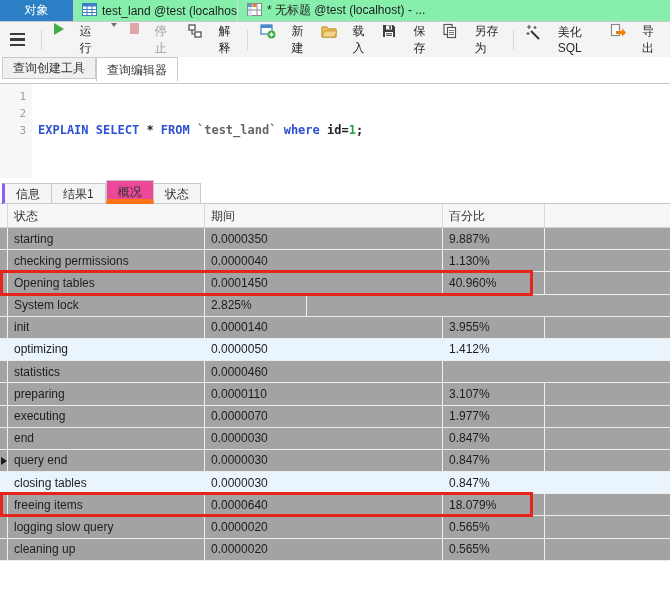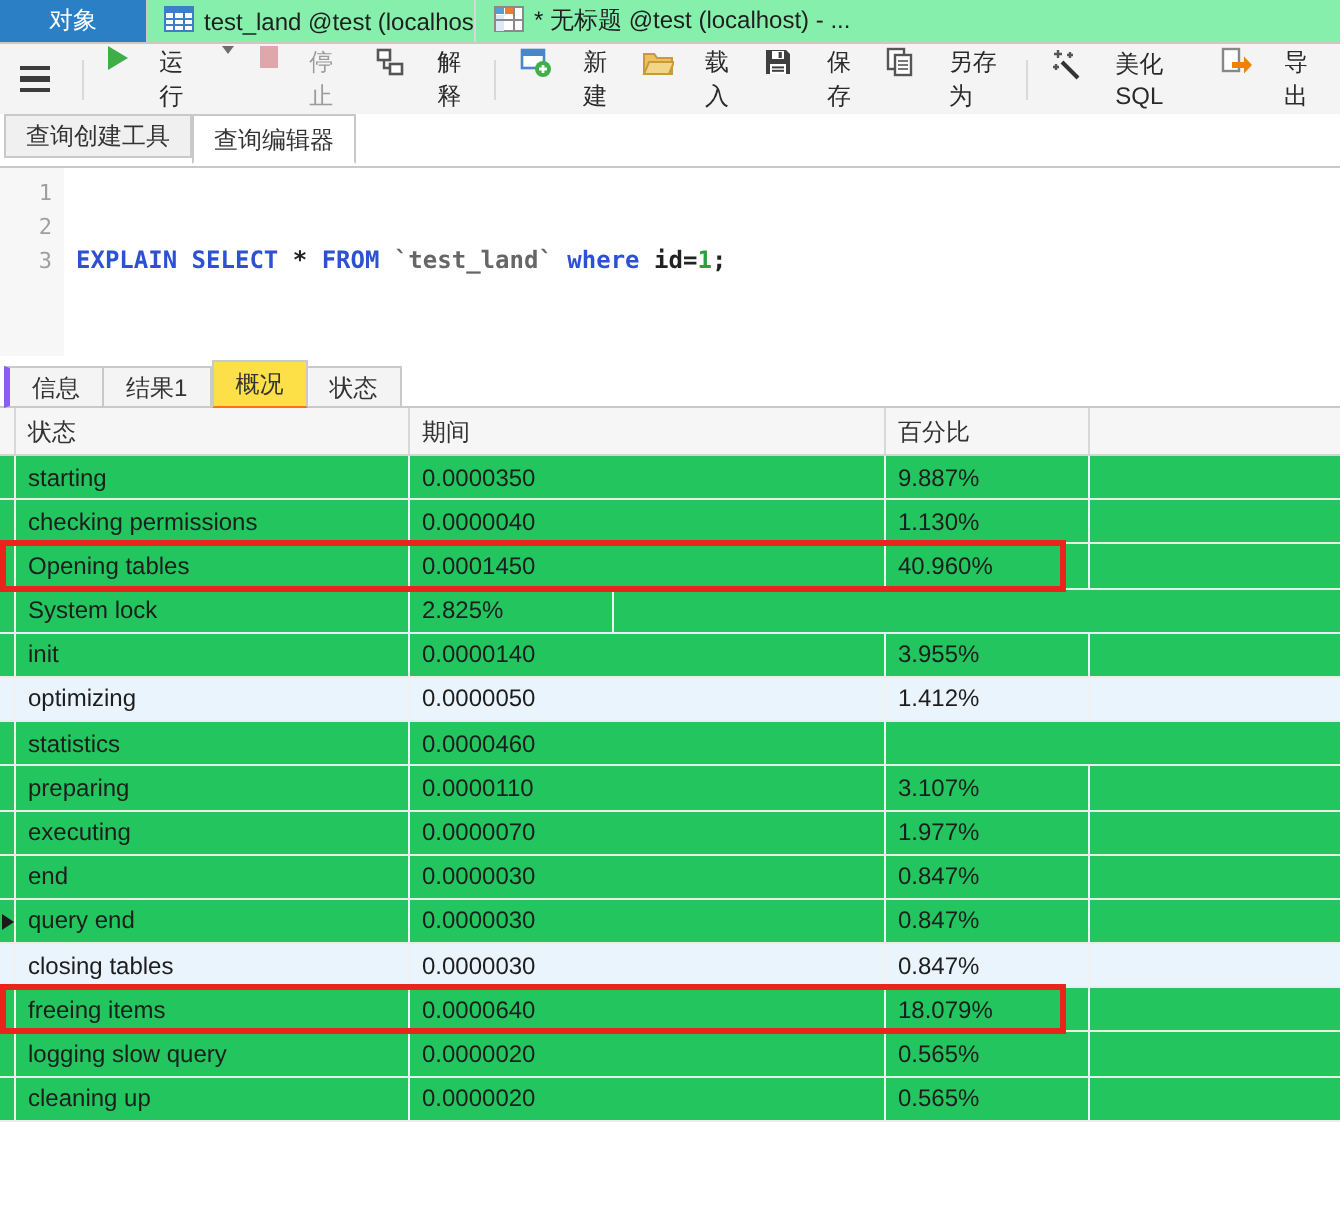--- a/index.html
+++ b/index.html
@@ -40,28 +40,28 @@
   .tk-kw { color:#2d51d3; }
   .tk-id { color:#666666; }
   .tk-num { color:#2e9e3e; }
   .tk-pl { color:#222222; }
   .caret-bar { display:inline-block; width:1.5px; height:13px; background:#000; vertical-align:middle; }
   
   .rtabs { height:26px; background:#fff; display:flex; align-items:flex-end; padding-left:2px; position:relative; }
   .rtabs::after { content:''; position:absolute; left:0; right:0; bottom:0; height:1px; background:#c9c9c9; }
   .rtab { height:21px; line-height:20px; padding:0 11px; border:1px solid #c9c9c9; border-left:none; background:#f4f4f4; color:#333; z-index:1; }
   .rtab:first-child { border-left:3px solid #8b5cf6; }
-  .rtab.active { background:#fde047; height:24px; line-height:23px; z-index:3; border-left:1px solid #c9c9c9; border-bottom:1px solid #f97316;margin-top:12px; }
+  .rtab.active { background:#ec4899; height:24px; line-height:23px; z-index:3; border-left:1px solid #c9c9c9; border-bottom:5px solid #f97316;margin-top:12px; }
   
   .grid { position:relative; background:#fff; height:407px; }
   .ghead { display:flex; height:24px; background:#f6f6f6; border-bottom:1px solid #d4d4d4; color:#333; }
   .ghead .hc { border-right:1px solid #d8d8d8; padding:4px 0 0 6px; white-space:nowrap; overflow:hidden; }
   .hgut { flex:0 0 8px; border-right:1px solid #d8d8d8; }
   .w0 { flex:0 0 197px; } .w1 { flex:0 0 238px; } .w2 { flex:0 0 102px; }
-  .grow { display:flex; height:22.2px; position:relative; border-bottom:1px solid #ececec; background:#22c55e; }
+  .grow { display:flex; height:22.2px; position:relative; border-bottom:1px solid #ececec; background:#a3a3a3; }
   .grow.tint { background:#eaf4fc; }
   .gcell { padding:3.5px 0 0 6px; border-right:1px solid #f1f1f1; white-space:nowrap; overflow:hidden; color:#1d1d1d; }
   .gut { flex:0 0 8px; padding:0; position:relative; }
   .cur { position:absolute; left:1px; top:7px; width:0; height:0; border-left:6px solid #1a1a1a; border-top:4px solid transparent; border-bottom:4px solid transparent; }
   .hlbox { position:absolute; left:0; top:-2px; width:533px; height:calc(100% + 4px); border:3px solid #e8251d; pointer-events:none; z-index:4; }
 </style>
 </head>
 <body>
 
 <div class="tabbar">

